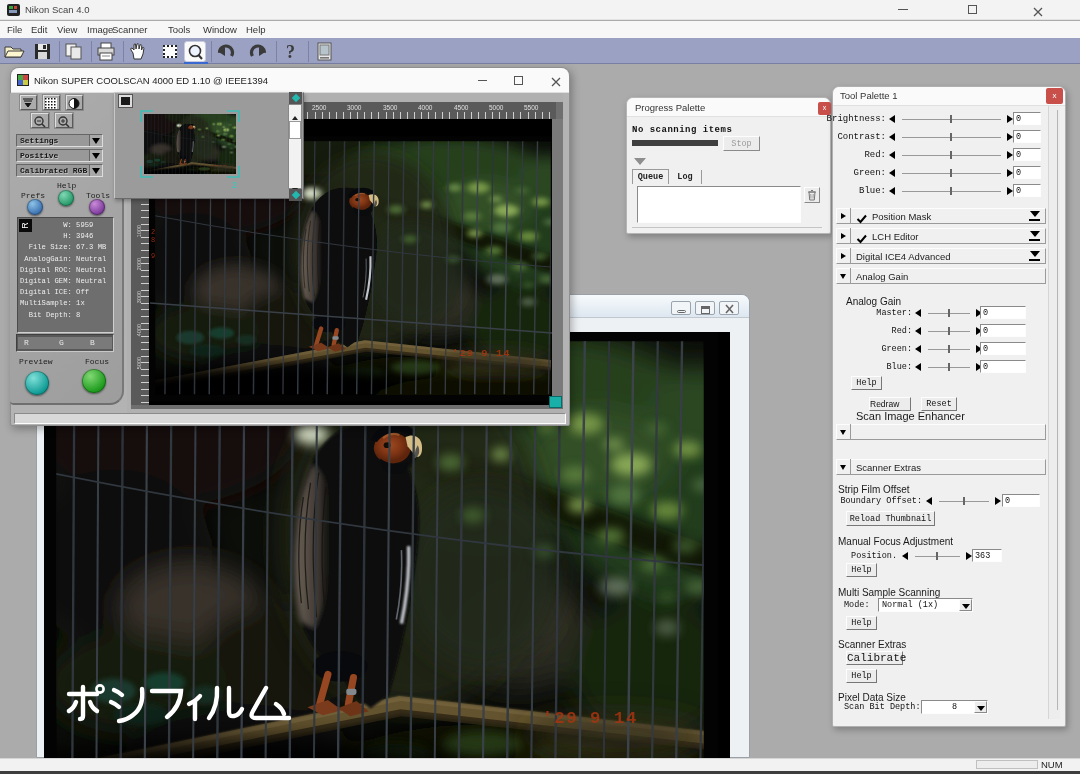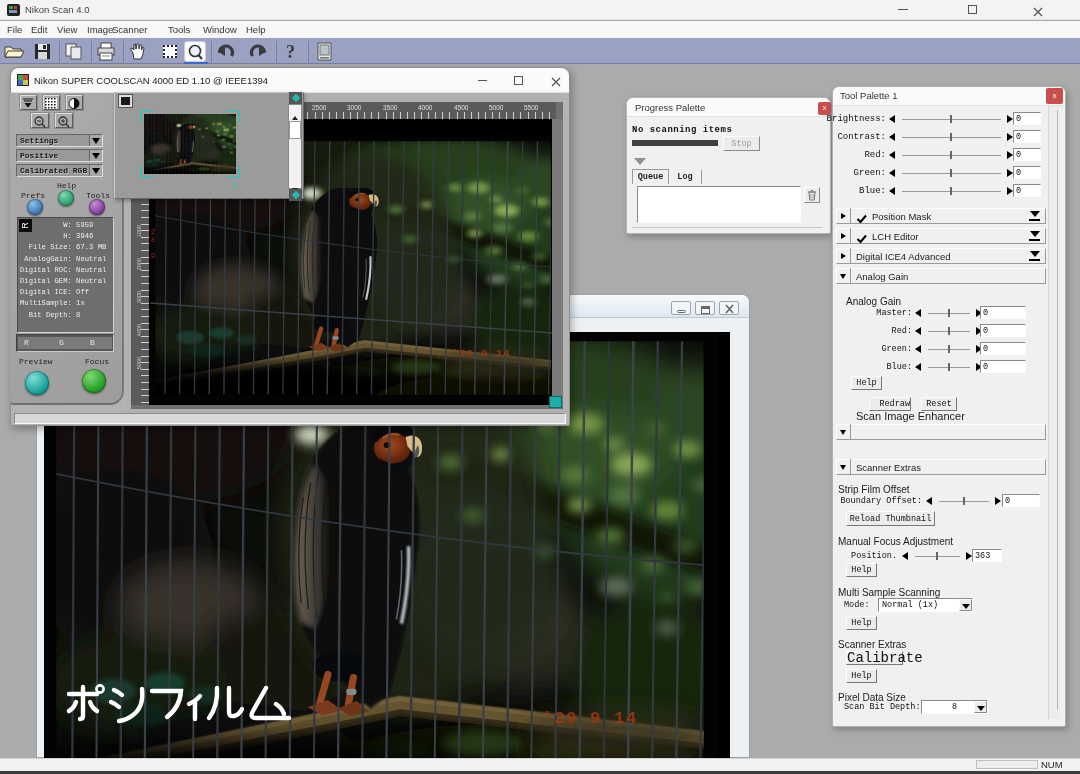--- a/index.html
+++ b/index.html
@@ -249,21 +249,21 @@
 <div style="position:absolute;left:948px;top:345px;width:2px;height:8px;background:#666"></div>
 <div style="position:absolute;left:976px;top:344.5px;width:0;height:0;border-top:4.5px solid transparent;border-bottom:4.5px solid transparent;border-left:6px solid #000"></div>
 <div style="position:absolute;left:980px;top:342px;width:46px;height:13px;background:#fff;border:1px solid;border-color:#8a8a8a #fdfdfd #fdfdfd #8a8a8a;font-family:'Liberation Mono',monospace;font-size:8.5px;color:#111;line-height:12px;padding-left:2px">0</div>
 <div style="position:absolute;left:822px;top:362px;width:90px;text-align:right;font-family:'Liberation Mono',monospace;font-size:8.5px;color:#111;white-space:nowrap">Blue:</div>
 <div style="position:absolute;left:915px;top:362.5px;width:0;height:0;border-top:4.5px solid transparent;border-bottom:4.5px solid transparent;border-right:6px solid #000"></div>
 <div style="position:absolute;left:928px;top:367px;width:42px;height:1px;background:#999"></div>
 <div style="position:absolute;left:948px;top:363px;width:2px;height:8px;background:#666"></div>
 <div style="position:absolute;left:976px;top:362.5px;width:0;height:0;border-top:4.5px solid transparent;border-bottom:4.5px solid transparent;border-left:6px solid #000"></div>
 <div style="position:absolute;left:980px;top:360px;width:46px;height:13px;background:#fff;border:1px solid;border-color:#8a8a8a #fdfdfd #fdfdfd #8a8a8a;font-family:'Liberation Mono',monospace;font-size:8.5px;color:#111;line-height:12px;padding-left:2px">0</div>
 <div style="position:absolute;left:851px;top:376px;width:31px;height:14px;font-family:'Liberation Mono',monospace;font-size:8.5px;color:#111;text-align:center;line-height:13px;background:#ececec;border:1px solid;border-color:#fdfdfd #777 #777 #fdfdfd">Help</div>
-<div style="position:absolute;left:869px;top:397px;width:42px;height:14px;font-family:Liberation Mono, monospace;font-size:8.5px;color:#111;text-align:right;line-height:13px;background:#ececec;border:1px solid;border-color:#fdfdfd #777 #777 #fdfdfd">Redraw</div>
+<div style="position:absolute;left:869px;top:397px;width:42px;height:14px;font-family:Liberation Sans, sans-serif;font-size:8.5px;color:#111;text-align:left;line-height:13px;background:#ececec;border:1px solid;border-color:#fdfdfd #777 #777 #fdfdfd">Redraw</div>
 <div style="position:absolute;left:921px;top:397px;width:36px;height:14px;font-family:'Liberation Mono',monospace;font-size:8.5px;color:#111;text-align:center;line-height:13px;background:#ececec;border:1px solid;border-color:#fdfdfd #777 #777 #fdfdfd">Reset</div>
 <div style="position:absolute;left:836px;top:424px;width:210px;height:16px;background:#f0f0f0;border:1px solid;border-color:#fdfdfd #9a9a9a #9a9a9a #fdfdfd"></div>
 <div style="position:absolute;left:836px;top:424px;width:15px;height:16px;border-right:1px solid #9a9a9a">
     <div style="position:absolute;width:0;height:0;border-top:5px solid #000;border-left:3.5px solid transparent;border-right:3.5px solid transparent;left:4px;top:5.5px"></div>
   </div>
 <div style="position:absolute;left:856px;top:410px;font-family:Liberation Sans, sans-serif;font-size:11px;color:#1a1a1a">Scan Image Enhancer</div>
 <div style="position:absolute;left:836px;top:459px;width:210px;height:16px;background:#f0f0f0;border:1px solid;border-color:#fdfdfd #9a9a9a #9a9a9a #fdfdfd"></div>
 <div style="position:absolute;left:836px;top:459px;width:15px;height:16px;border-right:1px solid #9a9a9a">
     <div style="position:absolute;width:0;height:0;border-top:5px solid #000;border-left:3.5px solid transparent;border-right:3.5px solid transparent;left:4px;top:5.5px"></div>
   </div>
@@ -284,21 +284,21 @@
 <div style="position:absolute;left:966px;top:551.5px;width:0;height:0;border-top:4.5px solid transparent;border-bottom:4.5px solid transparent;border-left:6px solid #000"></div>
 <div style="position:absolute;left:972px;top:549px;width:30px;height:13px;background:#fff;border:1px solid;border-color:#8a8a8a #fdfdfd #fdfdfd #8a8a8a;font-family:'Liberation Mono',monospace;font-size:8.5px;color:#111;line-height:12px;padding-left:2px">363</div>
 <div style="position:absolute;left:846px;top:563px;width:31px;height:14px;font-family:'Liberation Mono',monospace;font-size:8.5px;color:#111;text-align:center;line-height:13px;background:#ececec;border:1px solid;border-color:#fdfdfd #777 #777 #fdfdfd">Help</div>
 <div style="position:absolute;left:838px;top:587px;font-family:'Liberation Sans',sans-serif;font-size:10px;color:#1a1a1a">Multi Sample Scanning</div>
 <div style="position:absolute;left:844px;top:600px;font-family:'Liberation Mono',monospace;font-size:8.5px;color:#111">Mode:</div>
 <div style="position:absolute;left:878px;top:598px;width:95px;height:14px;background:#fff;border:1px solid;border-color:#8a8a8a #fdfdfd #fdfdfd #8a8a8a;font-family:'Liberation Mono',monospace;font-size:8.5px;color:#111;line-height:13px;padding-left:3px">Normal (1x)<div style="position:absolute;right:0;top:0;width:13px;height:12px;background:#ececec;border:1px solid;border-color:#fdfdfd #8a8a8a #8a8a8a #fdfdfd">
       <div style="position:absolute;left:2px;top:4px;width:0;height:0;border-top:5px solid #000;border-left:4px solid transparent;border-right:4px solid transparent"></div>
     </div></div>
 <div style="position:absolute;left:846px;top:616px;width:31px;height:14px;font-family:'Liberation Mono',monospace;font-size:8.5px;color:#111;text-align:center;line-height:13px;background:#ececec;border:1px solid;border-color:#fdfdfd #777 #777 #fdfdfd">Help</div>
 <div style="position:absolute;left:838px;top:639px;font-family:'Liberation Sans',sans-serif;font-size:10px;color:#1a1a1a">Scanner Extras</div>
-<div style="position:absolute;left:846px;top:651px;width:57px;height:14px;font-family:'Liberation Mono',monospace;font-size:14px;color:#111;text-align:center;line-height:13px;background:#ececec;border:1px solid;border-color:#fdfdfd #777 #777 #fdfdfd">Calibrate</div>
+<div style="position:absolute;left:846px;top:651px;width:57px;height:14px;font-family:'Liberation Mono',monospace;font-size:11px;color:#111;text-align:center;line-height:13px;background:#ececec;border:1px solid;border-color:#fdfdfd #777 #777 #fdfdfd">Calibrate</div>
 <div style="position:absolute;left:846px;top:669px;width:31px;height:14px;font-family:'Liberation Mono',monospace;font-size:8.5px;color:#111;text-align:center;line-height:13px;background:#ececec;border:1px solid;border-color:#fdfdfd #777 #777 #fdfdfd">Help</div>
 <div style="position:absolute;left:838px;top:692px;font-family:'Liberation Sans',sans-serif;font-size:10px;color:#1a1a1a">Pixel Data Size</div>
 <div style="position:absolute;left:844px;top:702px;font-family:'Liberation Mono',monospace;font-size:8.5px;color:#111">Scan Bit Depth:</div>
 <div style="position:absolute;left:921px;top:700px;width:67px;height:14px;background:#fff;border:1px solid;border-color:#8a8a8a #fdfdfd #fdfdfd #8a8a8a;font-family:'Liberation Mono',monospace;font-size:8.5px;color:#111;line-height:13px;text-align:center">8<div style="position:absolute;right:0;top:0;width:13px;height:12px;background:#ececec;border:1px solid;border-color:#fdfdfd #8a8a8a #8a8a8a #fdfdfd">
       <div style="position:absolute;left:2px;top:4px;width:0;height:0;border-top:5px solid #000;border-left:4px solid transparent;border-right:4px solid transparent"></div>
     </div></div>
 <div style="position:absolute;left:10px;top:67px;width:560px;height:359px;background:#b3b3b3;border:1px solid #8f8f8f;border-radius:8px 8px 2px 2px;box-shadow:2px 3px 8px rgba(0,0,0,0.3)"></div>
 <div style="position:absolute;left:11px;top:68px;width:558px;height:25px;background:#fafafa;border-radius:8px 8px 0 0;border-bottom:1px solid #dedede"></div>
 <div style="position:absolute;left:17px;top:74px;width:12px;height:12px;background:#222">
     <div style="position:absolute;left:1px;top:1px;width:5px;height:5px;background:#44aa44"></div>

